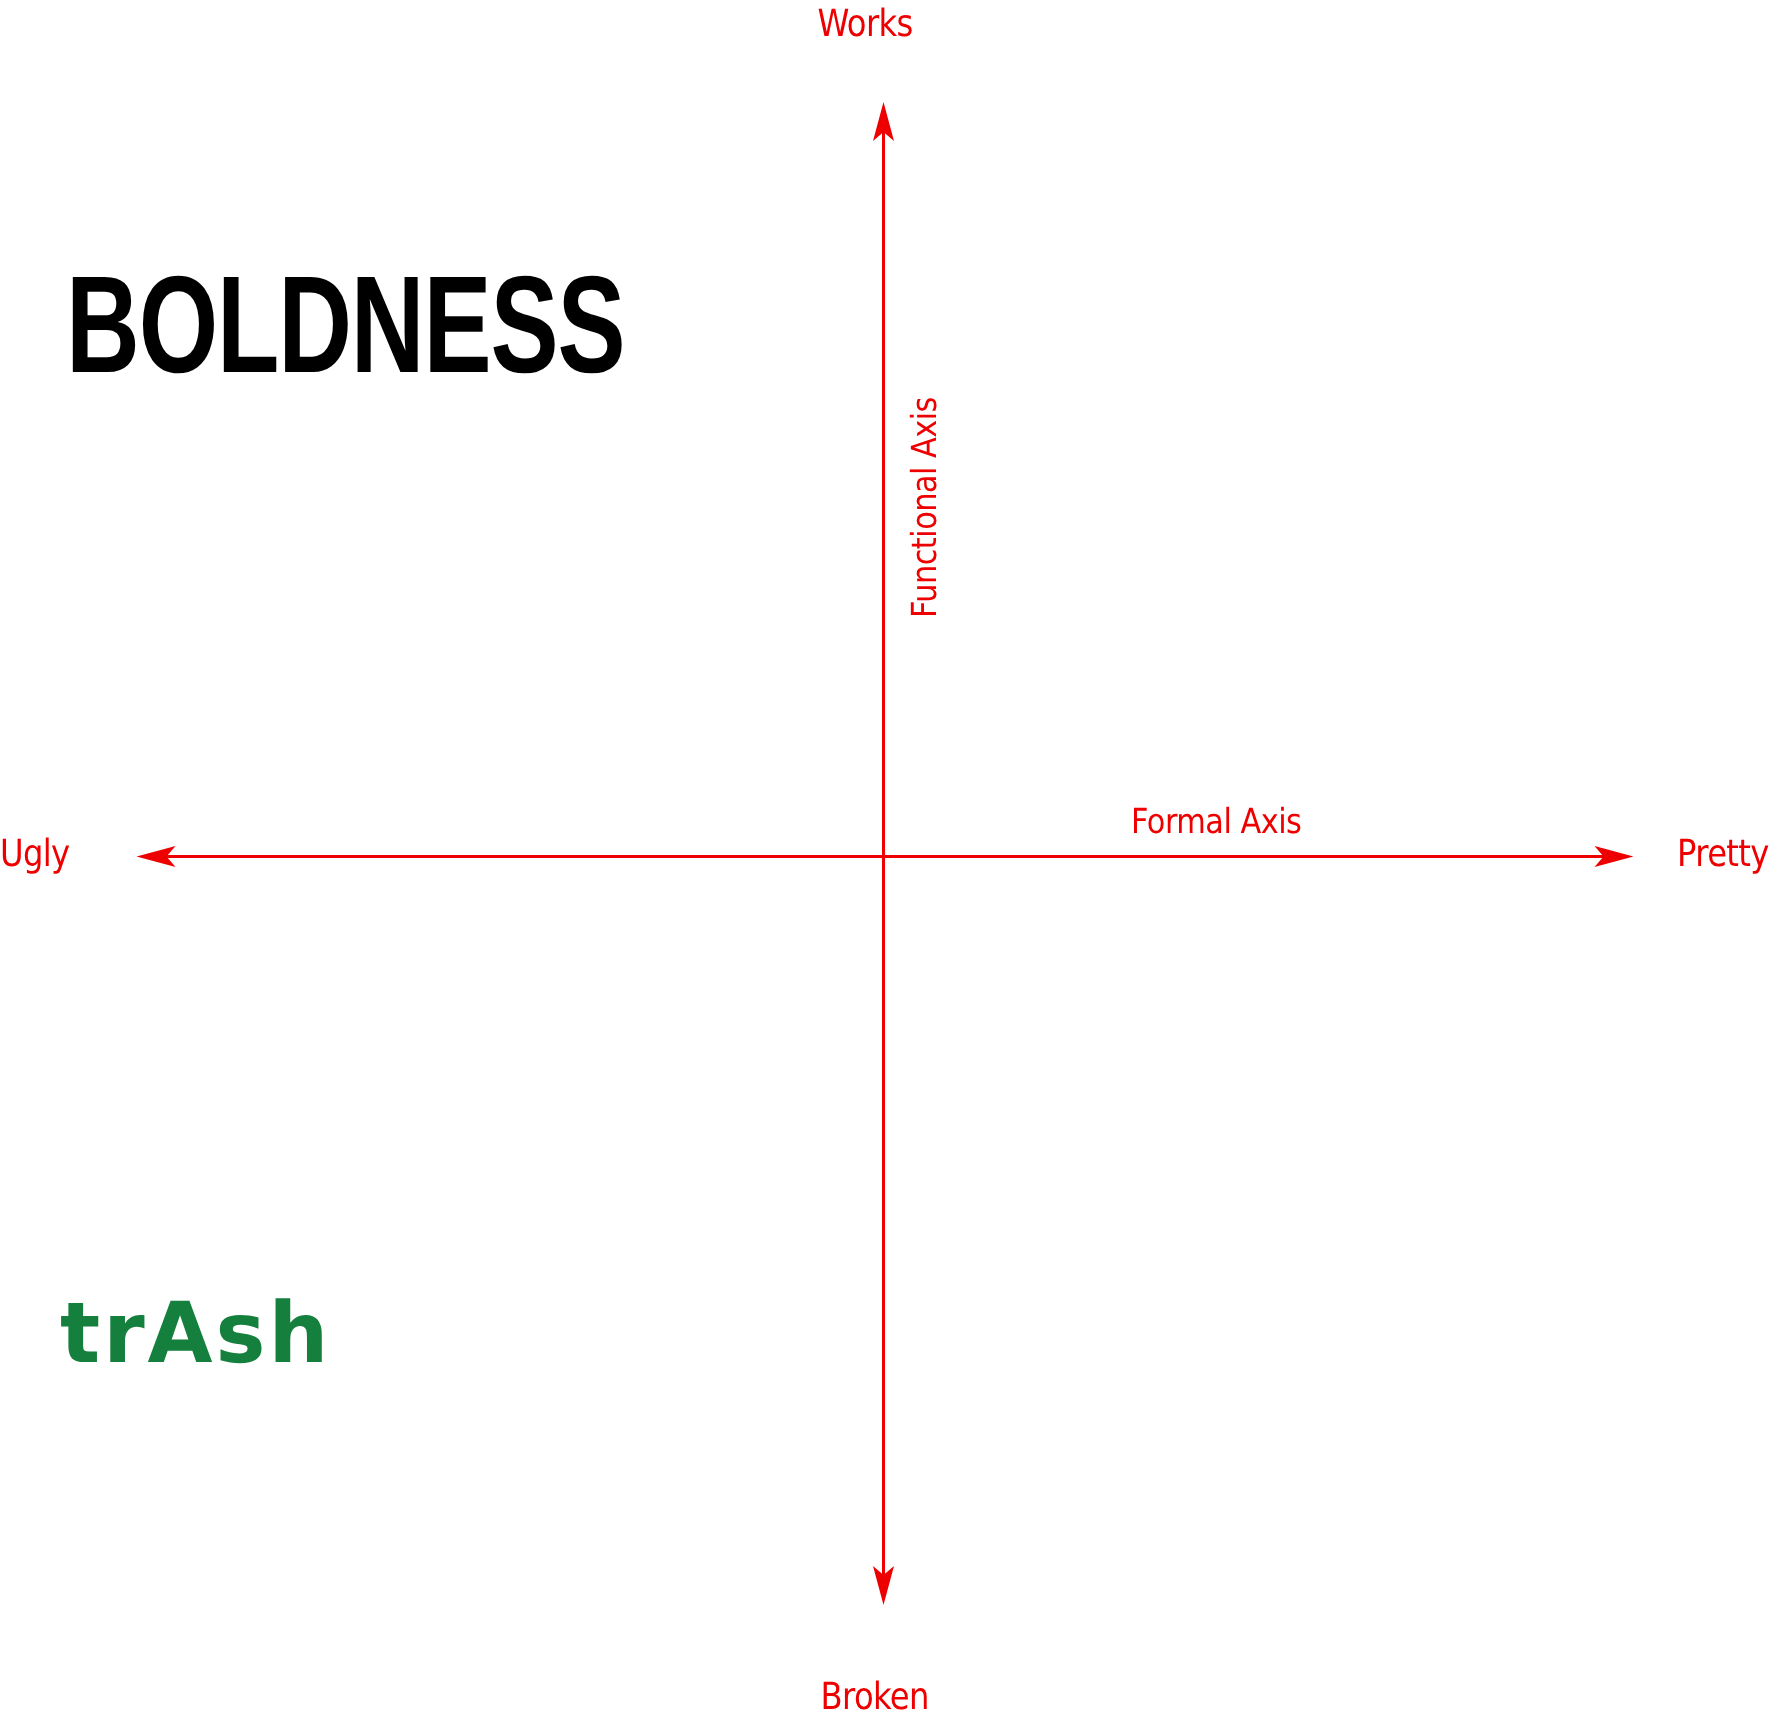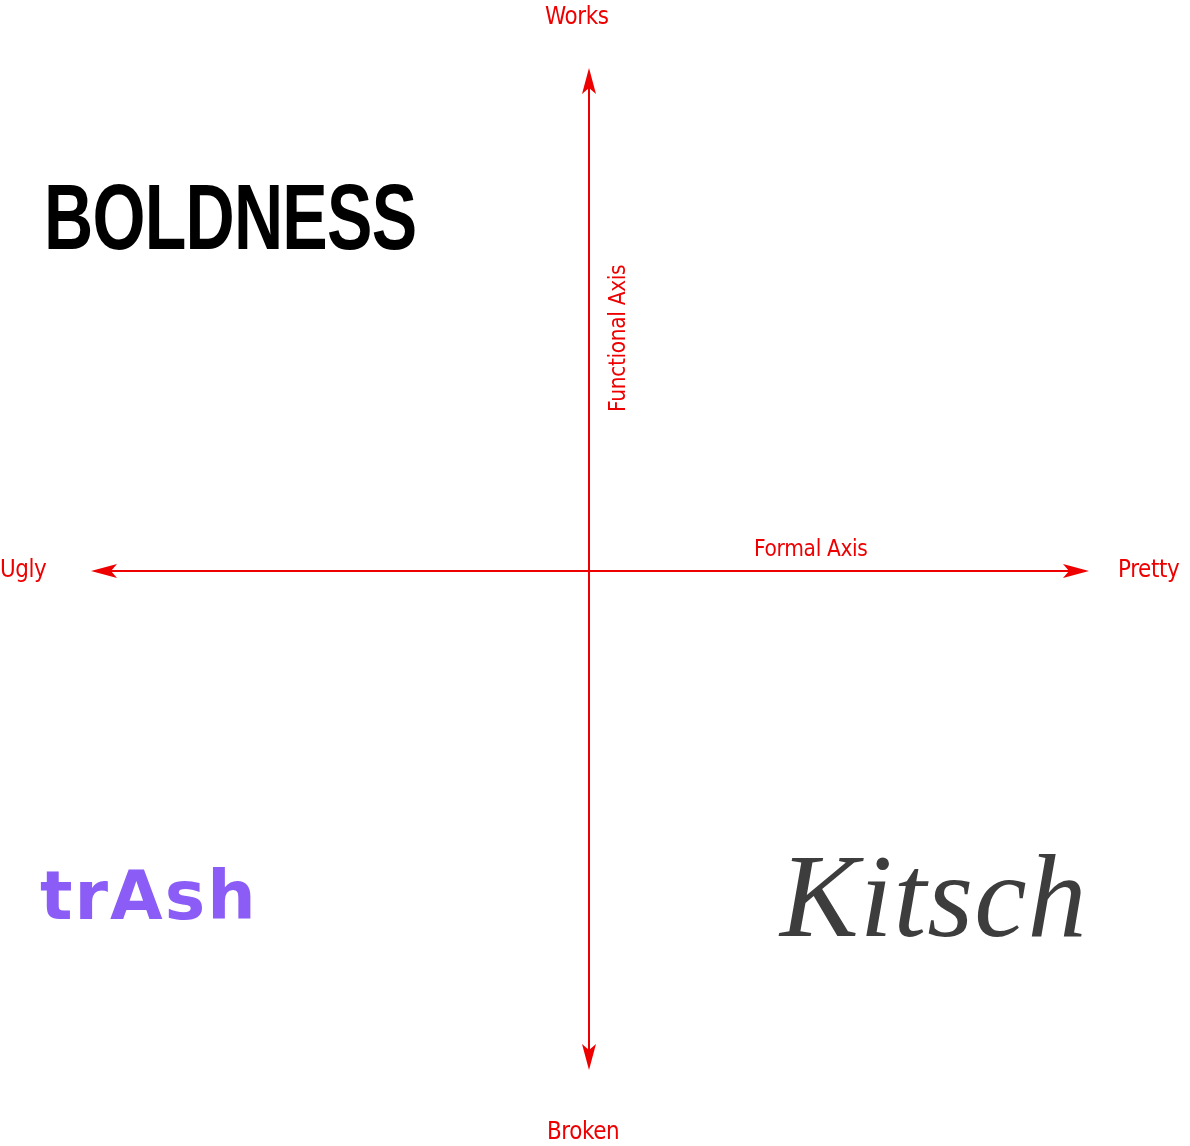--- a/index.html
+++ b/index.html
@@ -56,22 +56,22 @@
       left: 757px; top: 153px;
       font-family: "Liberation Serif", serif;
       font-style: italic;
       font-size: 118px;
       color: #3d3d3d;
     }
     .q-trash {
       left: 40px; top: 862px;
       font-family: "DejaVu Sans", sans-serif;
       font-weight: bold;
-      font-size: 68px;
-      color: #8b5cf6;
+      font-size: 56px;
+      color: #15803d;
       letter-spacing: 2px;
     }
     .q-kitsch {
       left: 780px; top: 838px;
       font-family: "Liberation Serif", serif;
       font-style: italic;
       font-size: 118px;
       color: #3d3d3d;
       letter-spacing: 1px;
     }
@@ -99,15 +99,14 @@
   <div class="axis-label lbl-works">Works</div>
   <div class="axis-label lbl-broken">Broken</div>
   <div class="axis-label lbl-ugly">Ugly</div>
   <div class="axis-label lbl-pretty">Pretty</div>
 
   <div class="axis-title lbl-formal">Formal Axis</div>
   <div class="axis-title lbl-functional">Functional Axis</div>
 
   <div class="quad q-boldness">BOLDNESS</div>
   <div class="quad q-trash">trAsh</div>
-  <div class="quad q-kitsch">Kitsch</div>
 
 </div>
 
 </body></html>

